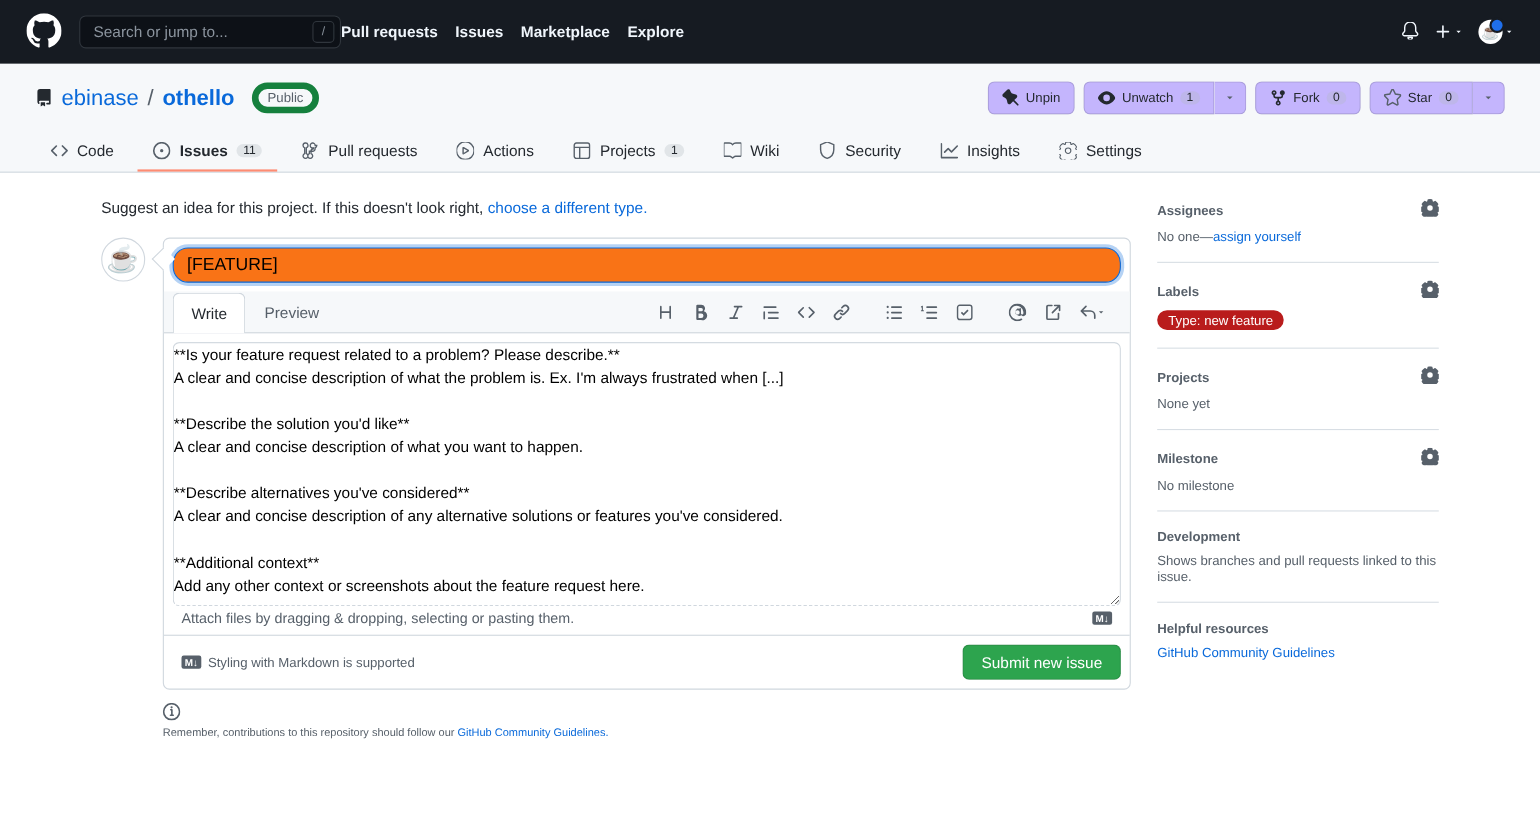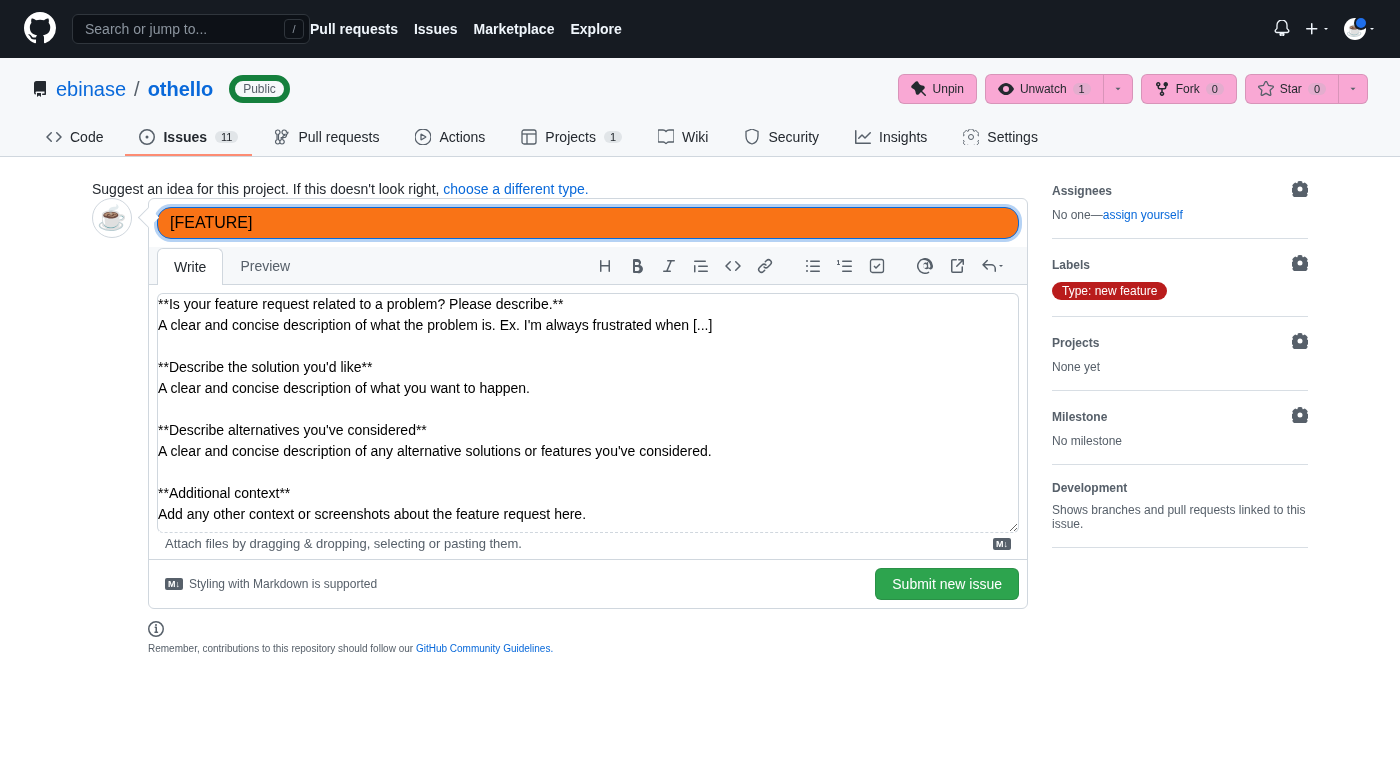--- a/index.html
+++ b/index.html
@@ -22,41 +22,41 @@
 
 
 .repo-head { padding: 16px 32px 0; background: #f6f8fa; border-bottom: 1px solid #d0d7de; }
 .repo-title-row { display: flex; align-items: center; margin-bottom: 16px; }
 .repo-title { display: flex; align-items: center; gap: 8px; font-size: 20px; }
 .repo-title a { color: #0969da; }
 .repo-title .sep { color: #57606a; }
 .repo-title .name { font-weight: 600; }
 .visibility { font-size: 12px; color: #57606a; border: 6px solid #15803d; border-radius: 24px; padding: 1px 8px; margin-left: 8px; font-weight: 500; }
 .repo-actions { display: flex; gap: 8px; margin-left: auto; }
-.btn { display: inline-flex; align-items: center; gap: 6px; height: 30px; padding: 0 12px; background: #f9a8d4; border: 1px solid rgba(27,31,36,0.15); border-radius: 6px; font-size: 12px; font-weight: 500; color: #24292f; cursor: pointer; white-space: nowrap; }
+.btn { display: inline-flex; align-items: center; gap: 6px; height: 30px; padding: 0 12px; background: #c4b5fd; border: 1px solid rgba(27,31,36,0.15); border-radius: 6px; font-size: 12px; font-weight: 500; color: #24292f; cursor: pointer; white-space: nowrap; }
 .btn .count { background: rgba(175,184,193,0.3); border-radius: 24px; padding: 0 6px; font-size: 11px; min-width: 18px; text-align: center; }
 .btn-group { display: flex; }
 .btn-group .btn:first-child { border-top-right-radius: 0; border-bottom-right-radius: 0; }
 .btn-group .btn.caret-only { border-top-left-radius: 0; border-bottom-left-radius: 0; border-left: 0; padding: 0 9px; }
 
 
 .repo-tabs { display: flex; gap: 8px; }
 .repo-tab { display: flex; align-items: center; gap: 8px; padding: 9px 14px; color: #24292f; font-size: 14px; border-bottom: 2px solid transparent; cursor: pointer; }
 .repo-tab.active { border-bottom-color: #fd8c73; font-weight: 600; }
 .repo-tab .count { background: rgba(175,184,193,0.3); border-radius: 24px; padding: 0 6px; font-size: 11px; min-width: 18px; text-align: center; font-weight: 500; }
 .octicon { fill: currentColor; }
 .repo-tab .octicon { color: #57606a; }
 
 
 .main { max-width: 1280px; margin: 0 auto; padding: 24px 32px; display: flex; gap: 24px; }
 .main-col { flex: 1; min-width: 0; }
 .side-col { width: 256px; flex-shrink: 0; }
 
 .issue-title { font-size: 24px; font-weight: 400; margin-bottom: 8px; }
-.issue-subtitle { color: #24292f; margin-bottom: 1px; }
+.issue-subtitle { color: #24292f; margin-bottom: 19px; }
 .issue-subtitle a { color: #0969da; }
 
 .compose-row { display: flex; gap: 16px; }
 .avatar-col { width: 40px; flex-shrink: 0; }
 .avatar-img { width: 40px; height: 40px; border-radius: 50%; background: #fff; border: 1px solid #d0d7de; display: flex; align-items: center; justify-content: center; font-size: 24px; }
 .compose-box { flex: 1; border: 1px solid #d0d7de; border-radius: 6px; position: relative; }
 .compose-box::before { content: ''; position: absolute; left: -8px; top: 11px; width: 14px; height: 14px; background: #fff; border-left: 1px solid #d0d7de; border-bottom: 1px solid #d0d7de; transform: rotate(45deg); }
 
 .title-input { width: calc(100% - 16px); margin: 8px; padding: 6px 12px; font-size: 16px; border: 1px solid #0969da; border-radius: 14px; outline: none; box-shadow: 0 0 0 3px rgba(9,105,218,0.3); background: #f97316; }
 
@@ -398,14 +398,20 @@
             </svg></span>
         </div>
       <div class="side-body">No milestone</div>
     </div>
     <div class="side-block">
       <div class="side-head">
           <span>Development</span>
         </div>
       <div class="side-body">Shows branches and pull requests linked to this issue.</div>
     </div>
+    <div class="side-block" style="border-bottom:none">
+      <div class="side-head">
+          <span>Helpful resources</span>
+        </div>
+      <div class="side-body"><a>GitHub Community Guidelines</a></div>
+    </div>
   </aside>
 </div>
 
 </body></html>

